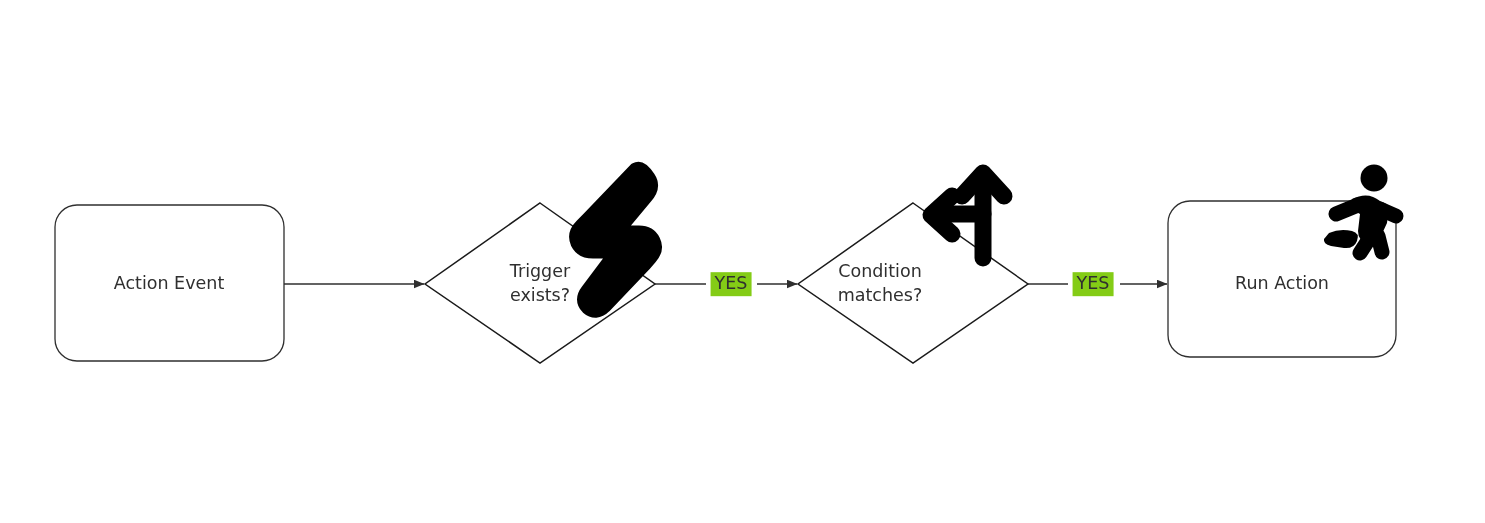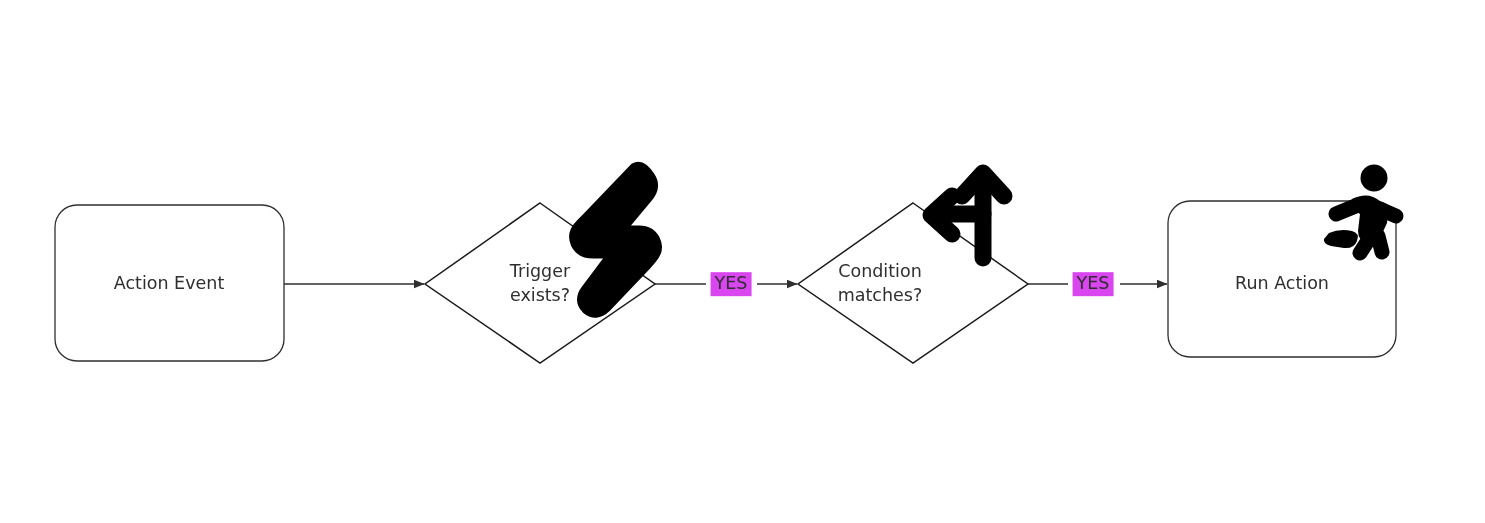--- a/index.html
+++ b/index.html
@@ -27,21 +27,21 @@
     line-height: 1.35;
     text-align: center;
     white-space: pre;
     pointer-events: none;
   }
   .node-label {
     transform: translate(-50%, -50%);
   }
   .edge-label {
     transform: translate(-50%, -50%);
-    background: #d946ef;
+    background: #84cc16;
     padding: 0 4px;
   }
 </style>
 </head>
 <body>
 
 <svg id="canvas" viewBox="0 0 1485 523">
   <defs>
     <marker id="arrowhead" markerWidth="11" markerHeight="9" refX="10.5" refY="4.5" orient="auto" markerUnits="userSpaceOnUse">
       <path d="M0,0 L11,4.5 L0,9 z" fill="#2f2f2f"></path>

